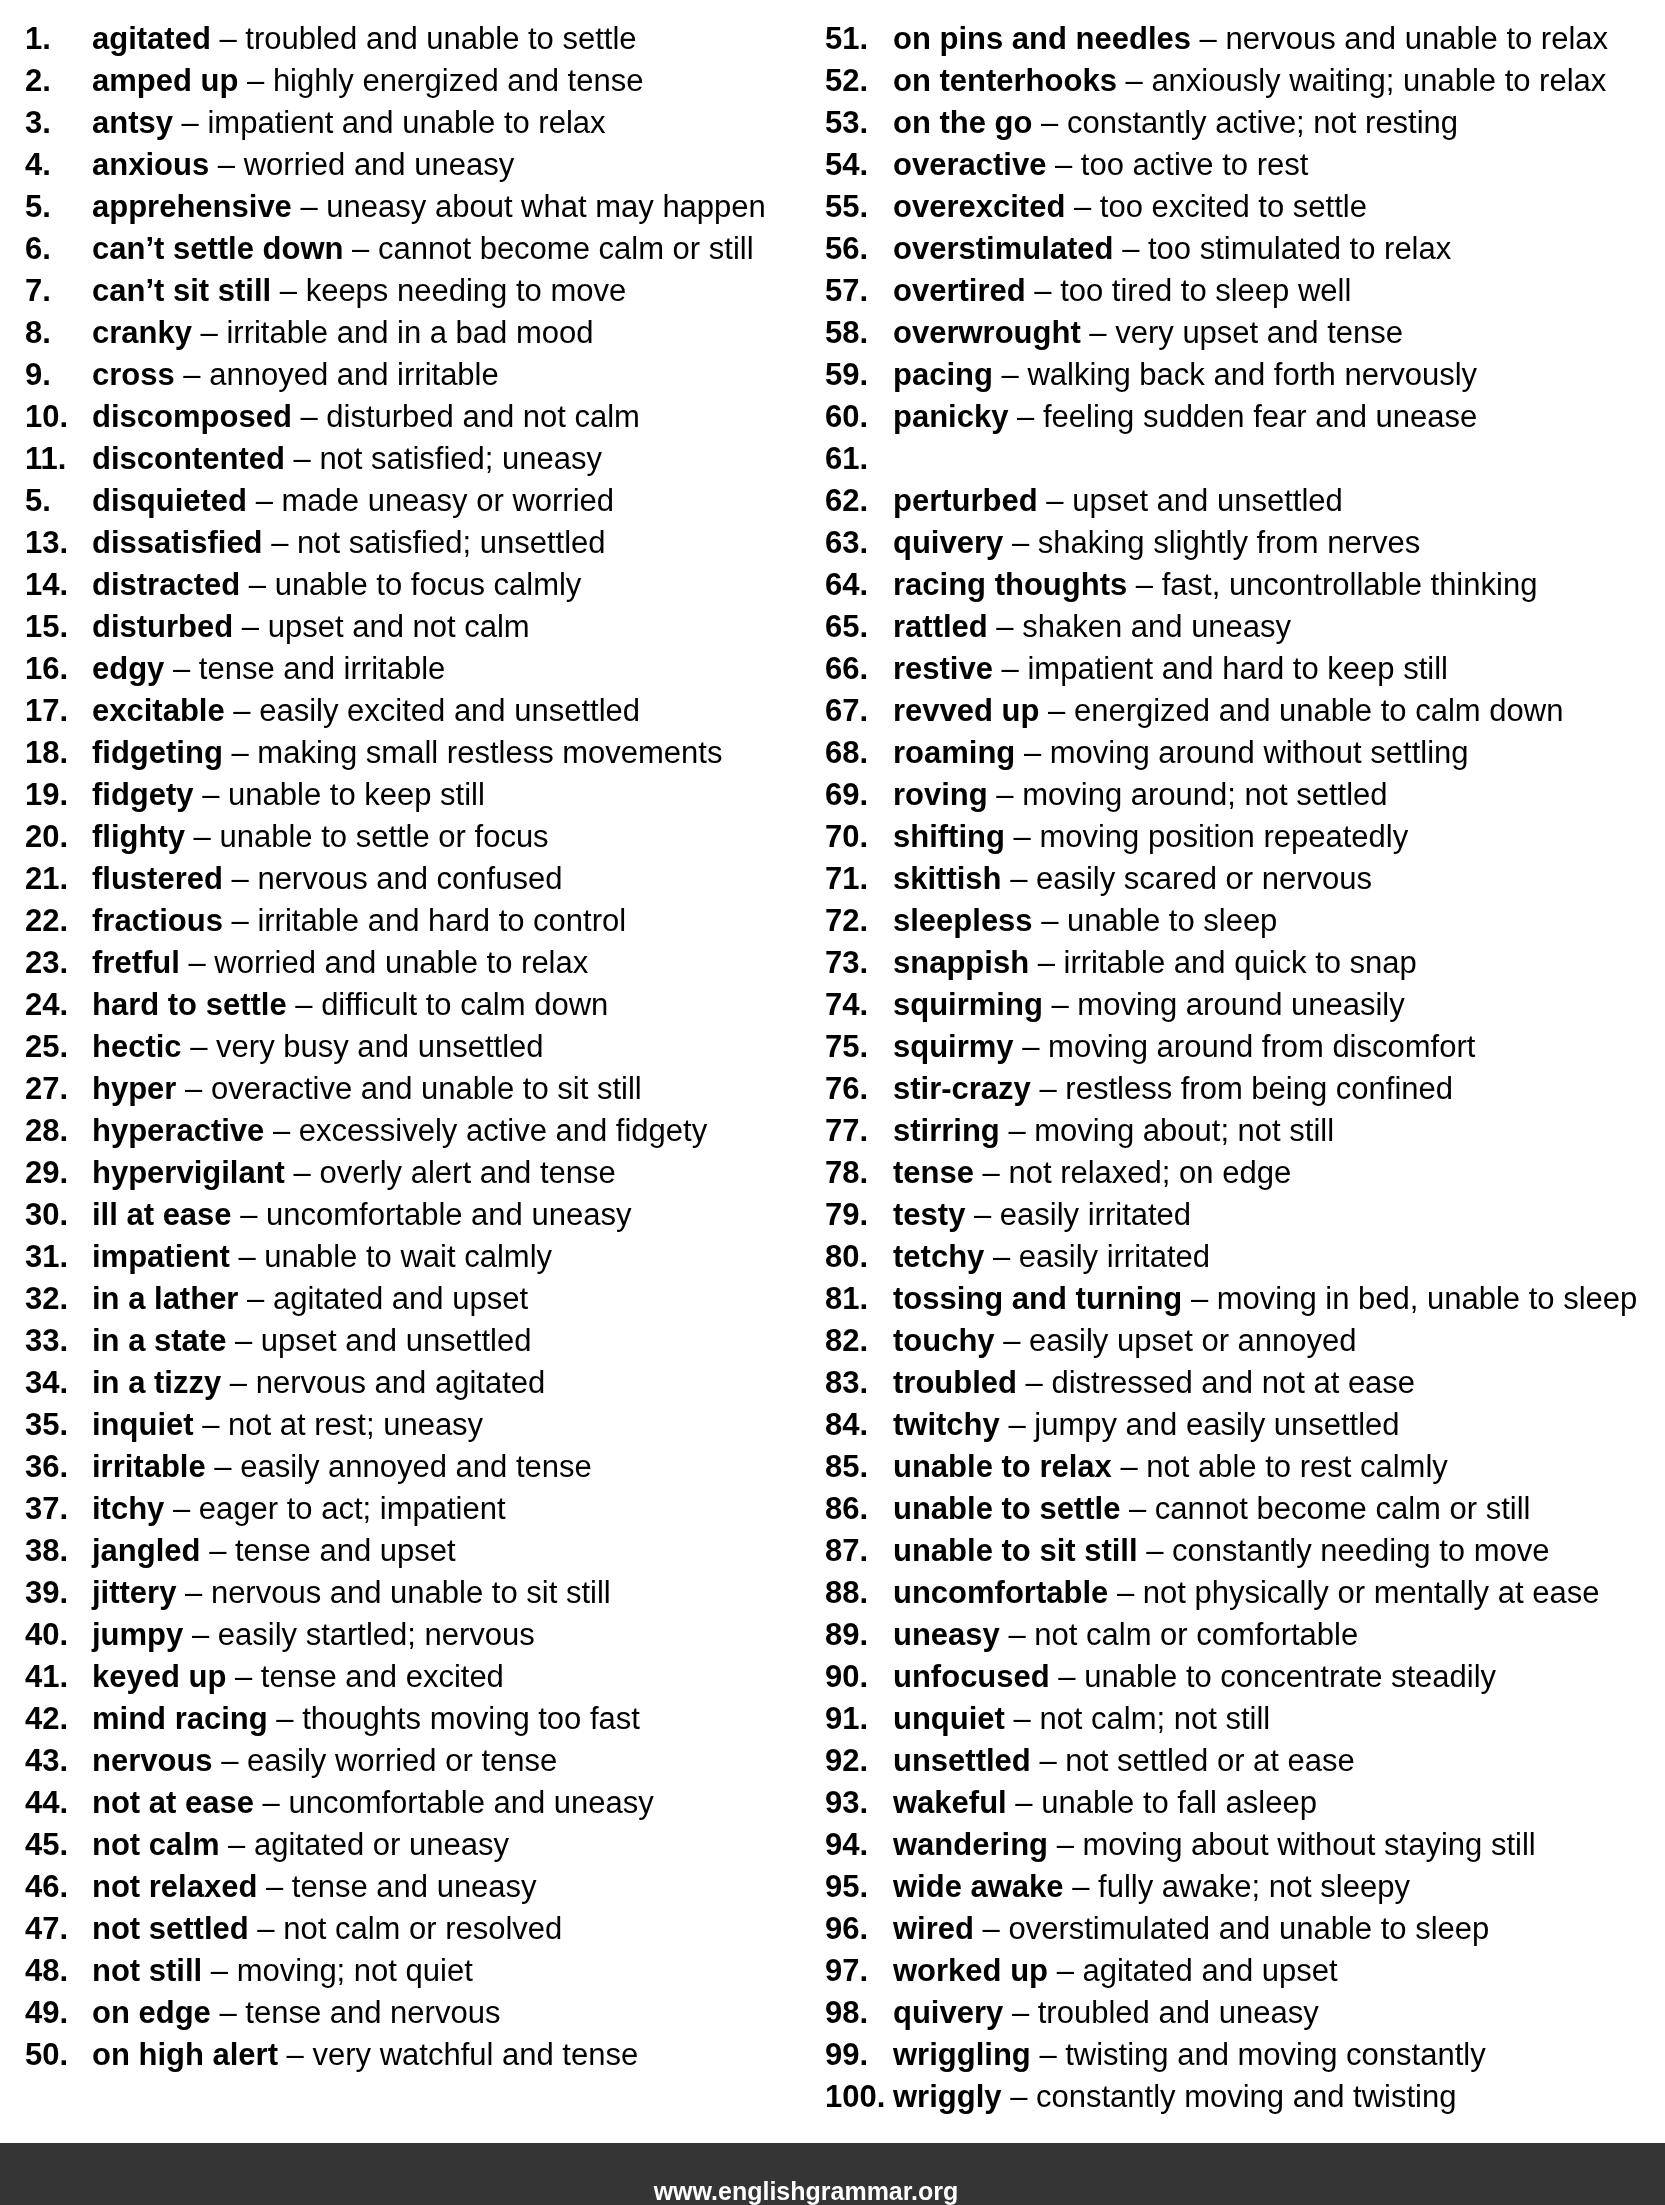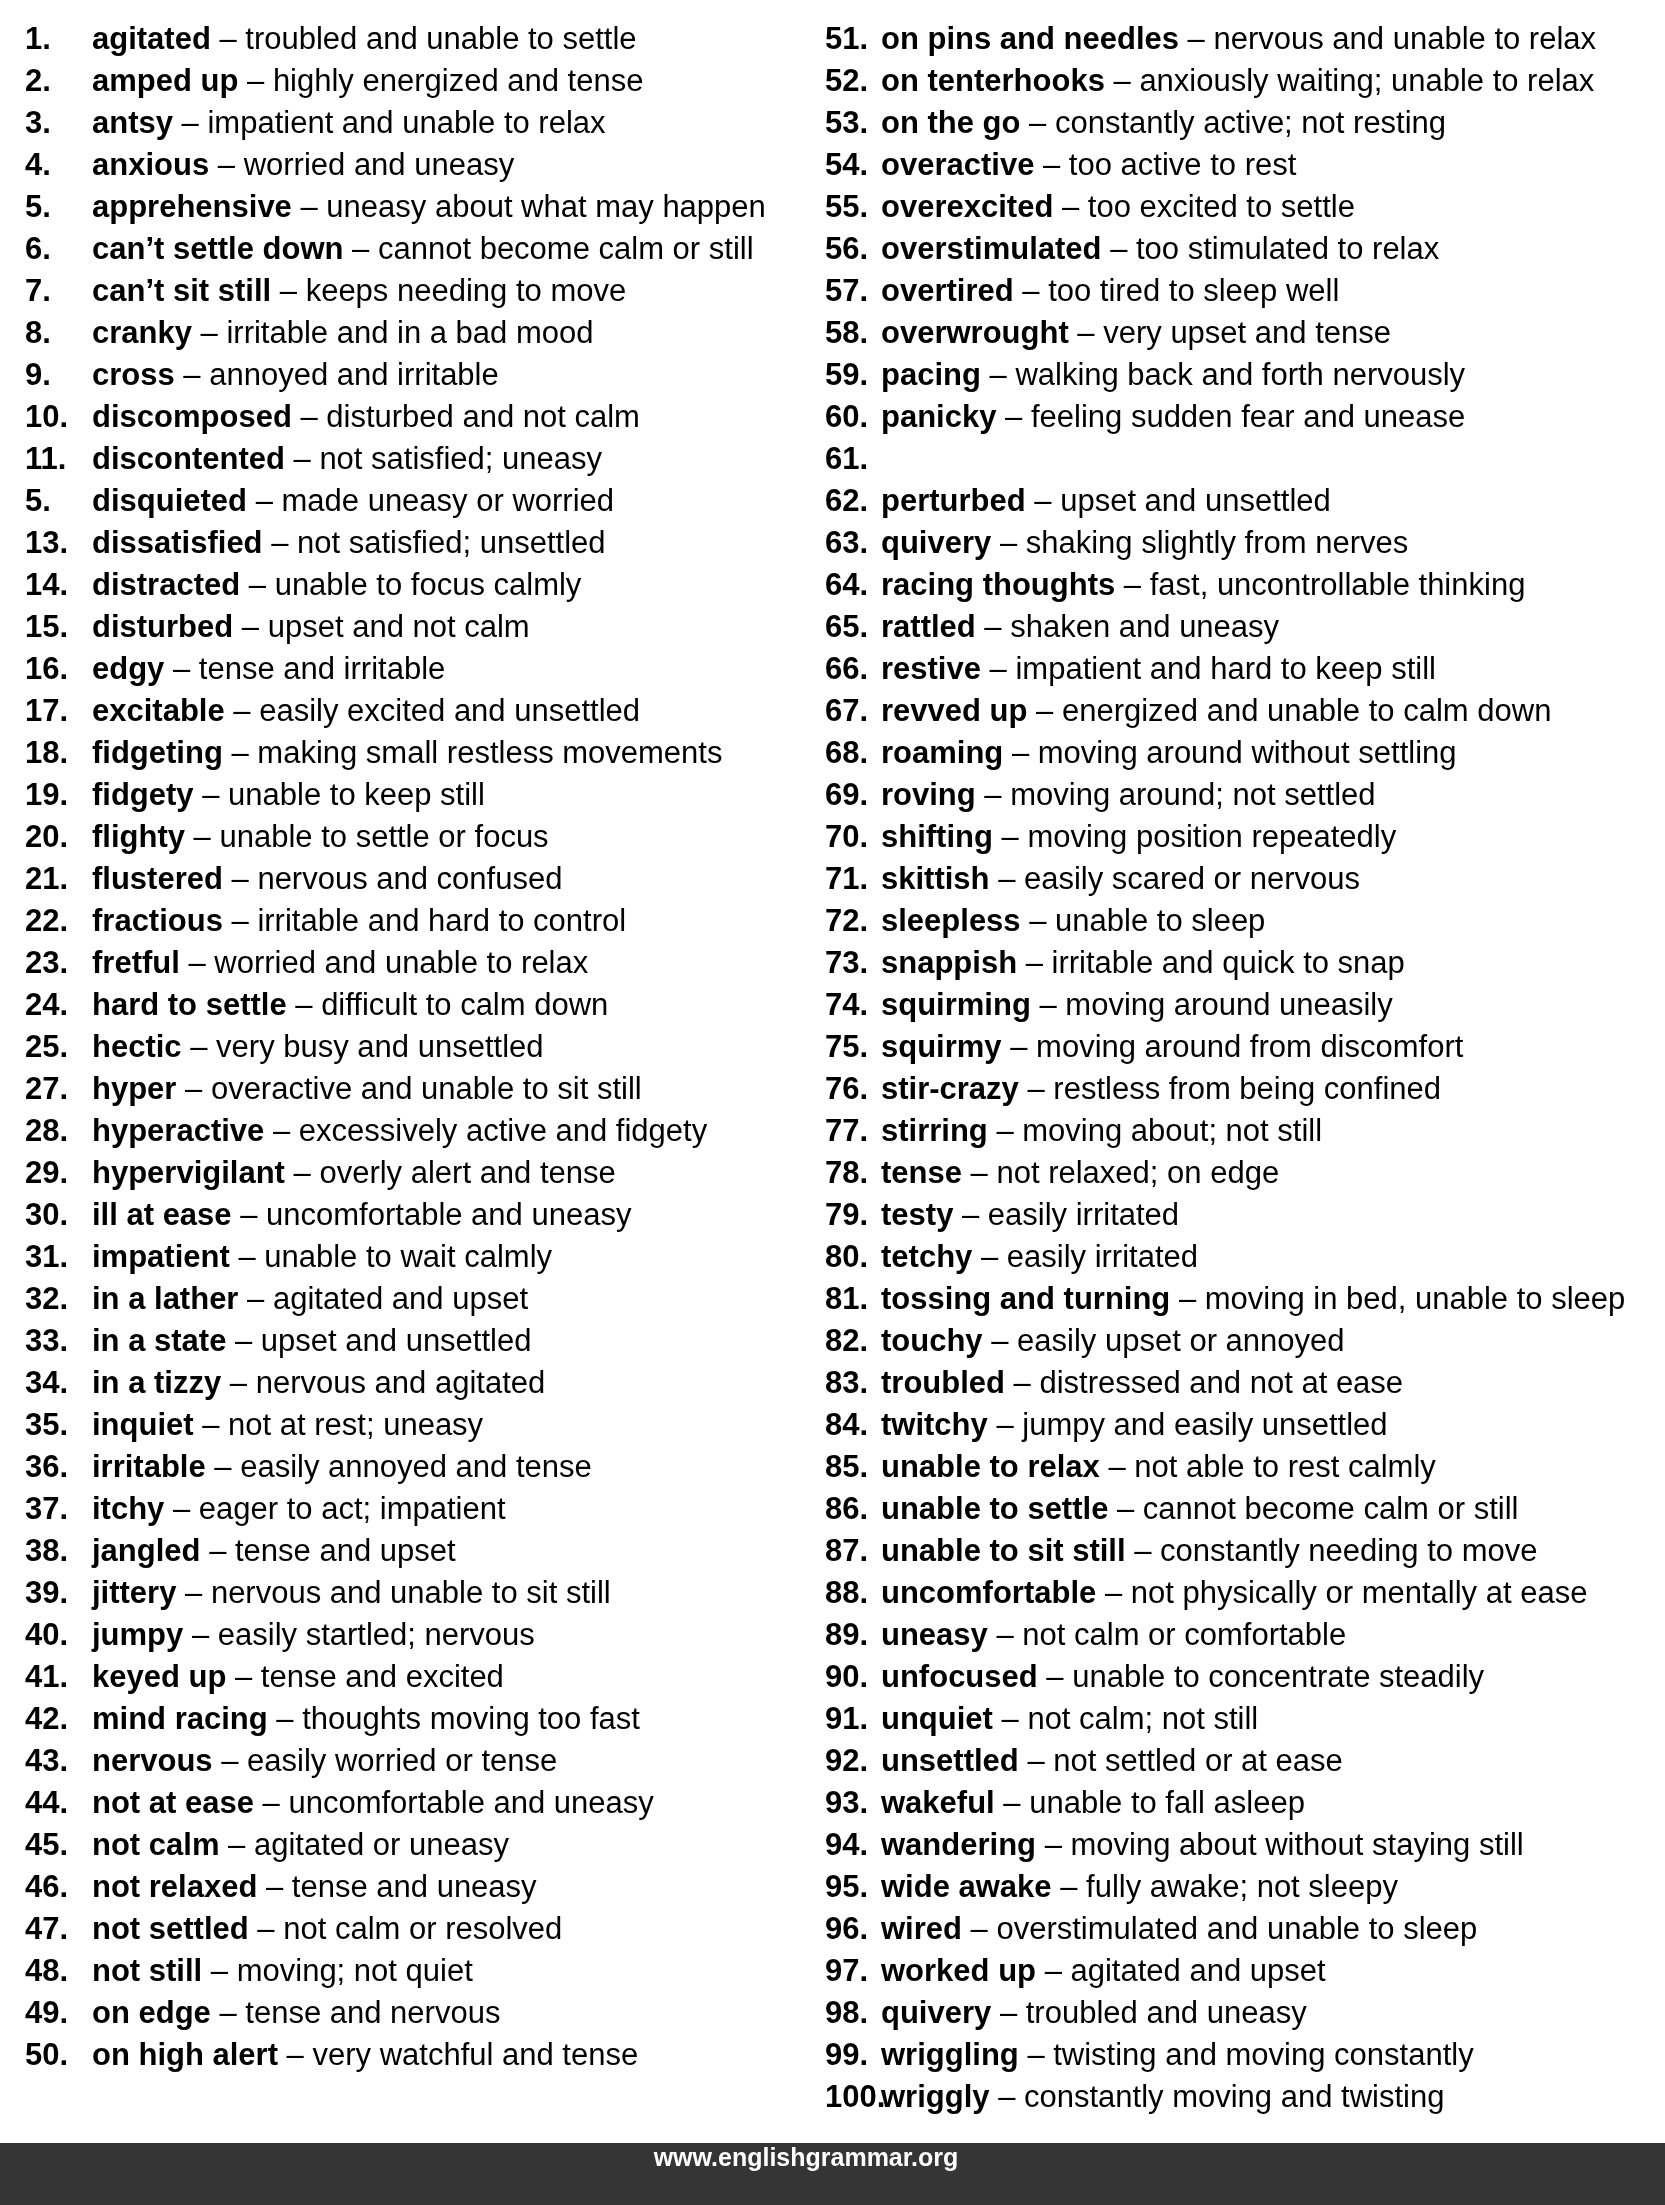--- a/index.html
+++ b/index.html
@@ -35,31 +35,31 @@
       position: absolute;
       left: 0;
       top: 0;
       font-weight: bold;
     }
     .entry .text {
       position: absolute;
       top: 0;
     }
     .list-column.left .entry .text { left: 67px; }
-    .list-column.right .entry .text { left: 56px; }
+    .list-column.right .entry .text { left: 68px; }
     .entry .term { font-weight: bold; }
     .footer {
       position: absolute;
       left: 0;
       top: 2143px;
       width: 1666px;
       height: 63px;
       background: #353535;
       display: flex;
-      align-items: flex-start;
+      align-items: flex-end;
       justify-content: center;
     }
     .footer .site {
       color: #ffffff;
       font-weight: bold;
       font-size: 25px;
       letter-spacing: 0px;
       margin-left: -54px;
     }
   </style>

